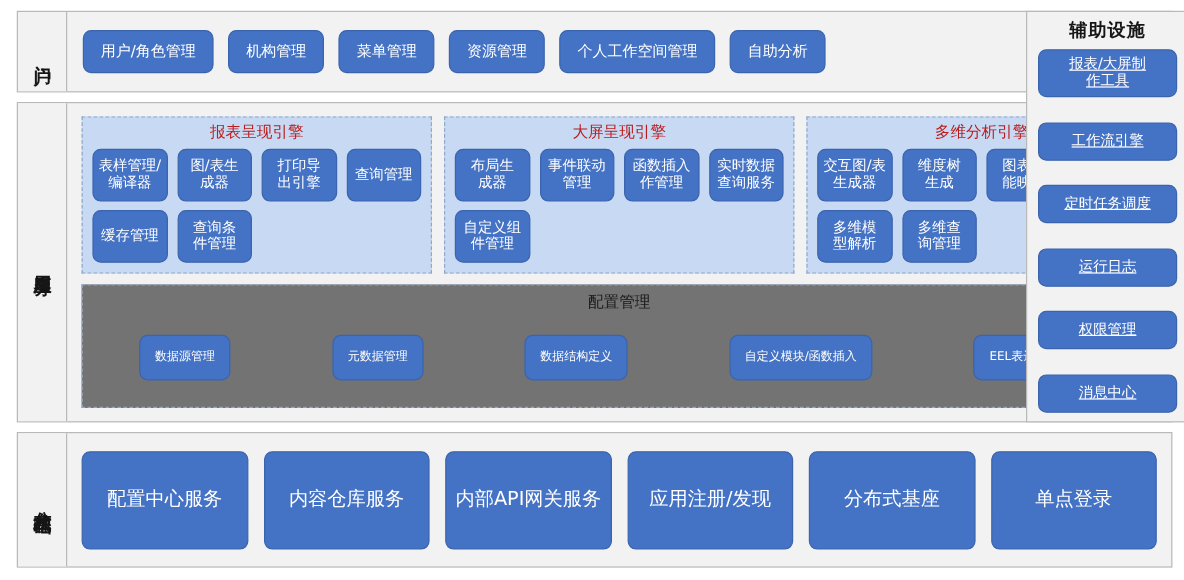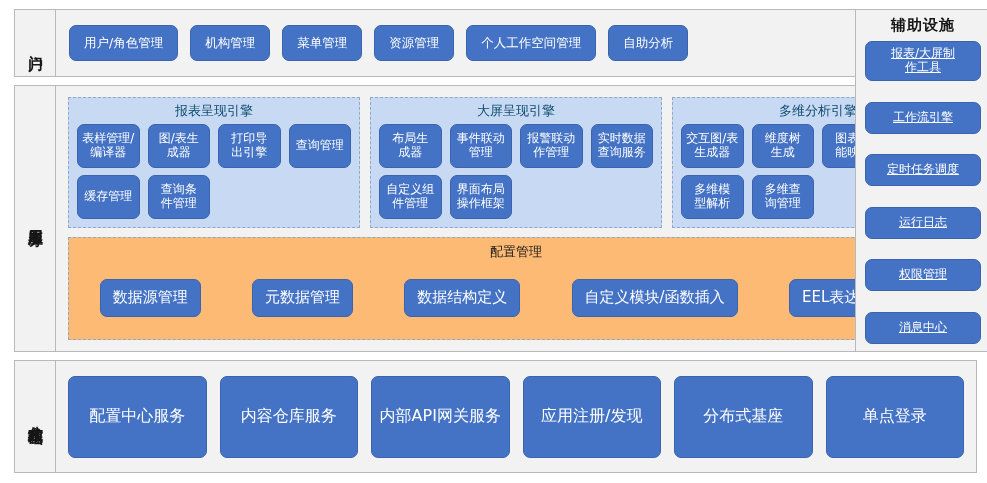--- a/index.html
+++ b/index.html
@@ -153,36 +153,36 @@
     background: #c7d9f3;
     border: 1px dashed #8fa8c8;
     box-sizing: border-box;
     padding: 5px 8px 8px 8px;
     display: flex;
     flex-direction: column;
   }
   .engine-title {
     text-align: center;
     font-size: 13px;
-    color: #0c4a6e;
+    color: #b91c1c;
     margin-bottom: 5px;
     line-height: 1.2;
   }
   .engine-grid {
     display: grid;
     grid-template-columns: repeat(4, 1fr);
     gap: 7px 8px;
   }
   .engine-grid .chip {
     height: 44px;
   }
 
   
   .config {
-    background: #fdba74;
+    background: #737373;
     border: 1px dashed #8fa8c8;
     box-sizing: border-box;
     padding: 5px 10px 10px 10px;
     flex: 1 1 auto;
     display: flex;
     flex-direction: column;
   }
   .config-title {
     text-align: center;
     font-size: 13px;
@@ -193,21 +193,21 @@
     display: flex;
     align-items: center;
     justify-content: space-around;
     gap: 10px;
     flex: 1 1 auto;
   }
   .config-row .chip {
     height: 38px;
     padding: 2px 12px;
     flex: 0 0 auto;
-    font-size: 15px;
+    font-size: 10px;
   }
 
   
   .bottomrow {
     height: 113px;
     margin-top: 8px;
     flex: 0 0 auto;
   }
   .base-body {
     flex: 1 1 auto;
@@ -279,28 +279,26 @@
             </div>
           </div>
 
           <div class="engine">
             <div class="engine-title">大屏呈现引擎</div>
             <div class="engine-grid">
               <div class="chip">布局生
 成器</div>
               <div class="chip">事件联动
 管理</div>
-              <div class="chip">报警联动
+              <div class="chip">函数插入
 作管理</div>
               <div class="chip">实时数据
 查询服务</div>
               <div class="chip">自定义组
 件管理</div>
-              <div class="chip">界面布局
-操作框架</div>
             </div>
           </div>
 
           <div class="engine">
             <div class="engine-title">多维分析引擎</div>
             <div class="engine-grid">
               <div class="chip">交互图/表
 生成器</div>
               <div class="chip">维度树
 生成</div>

